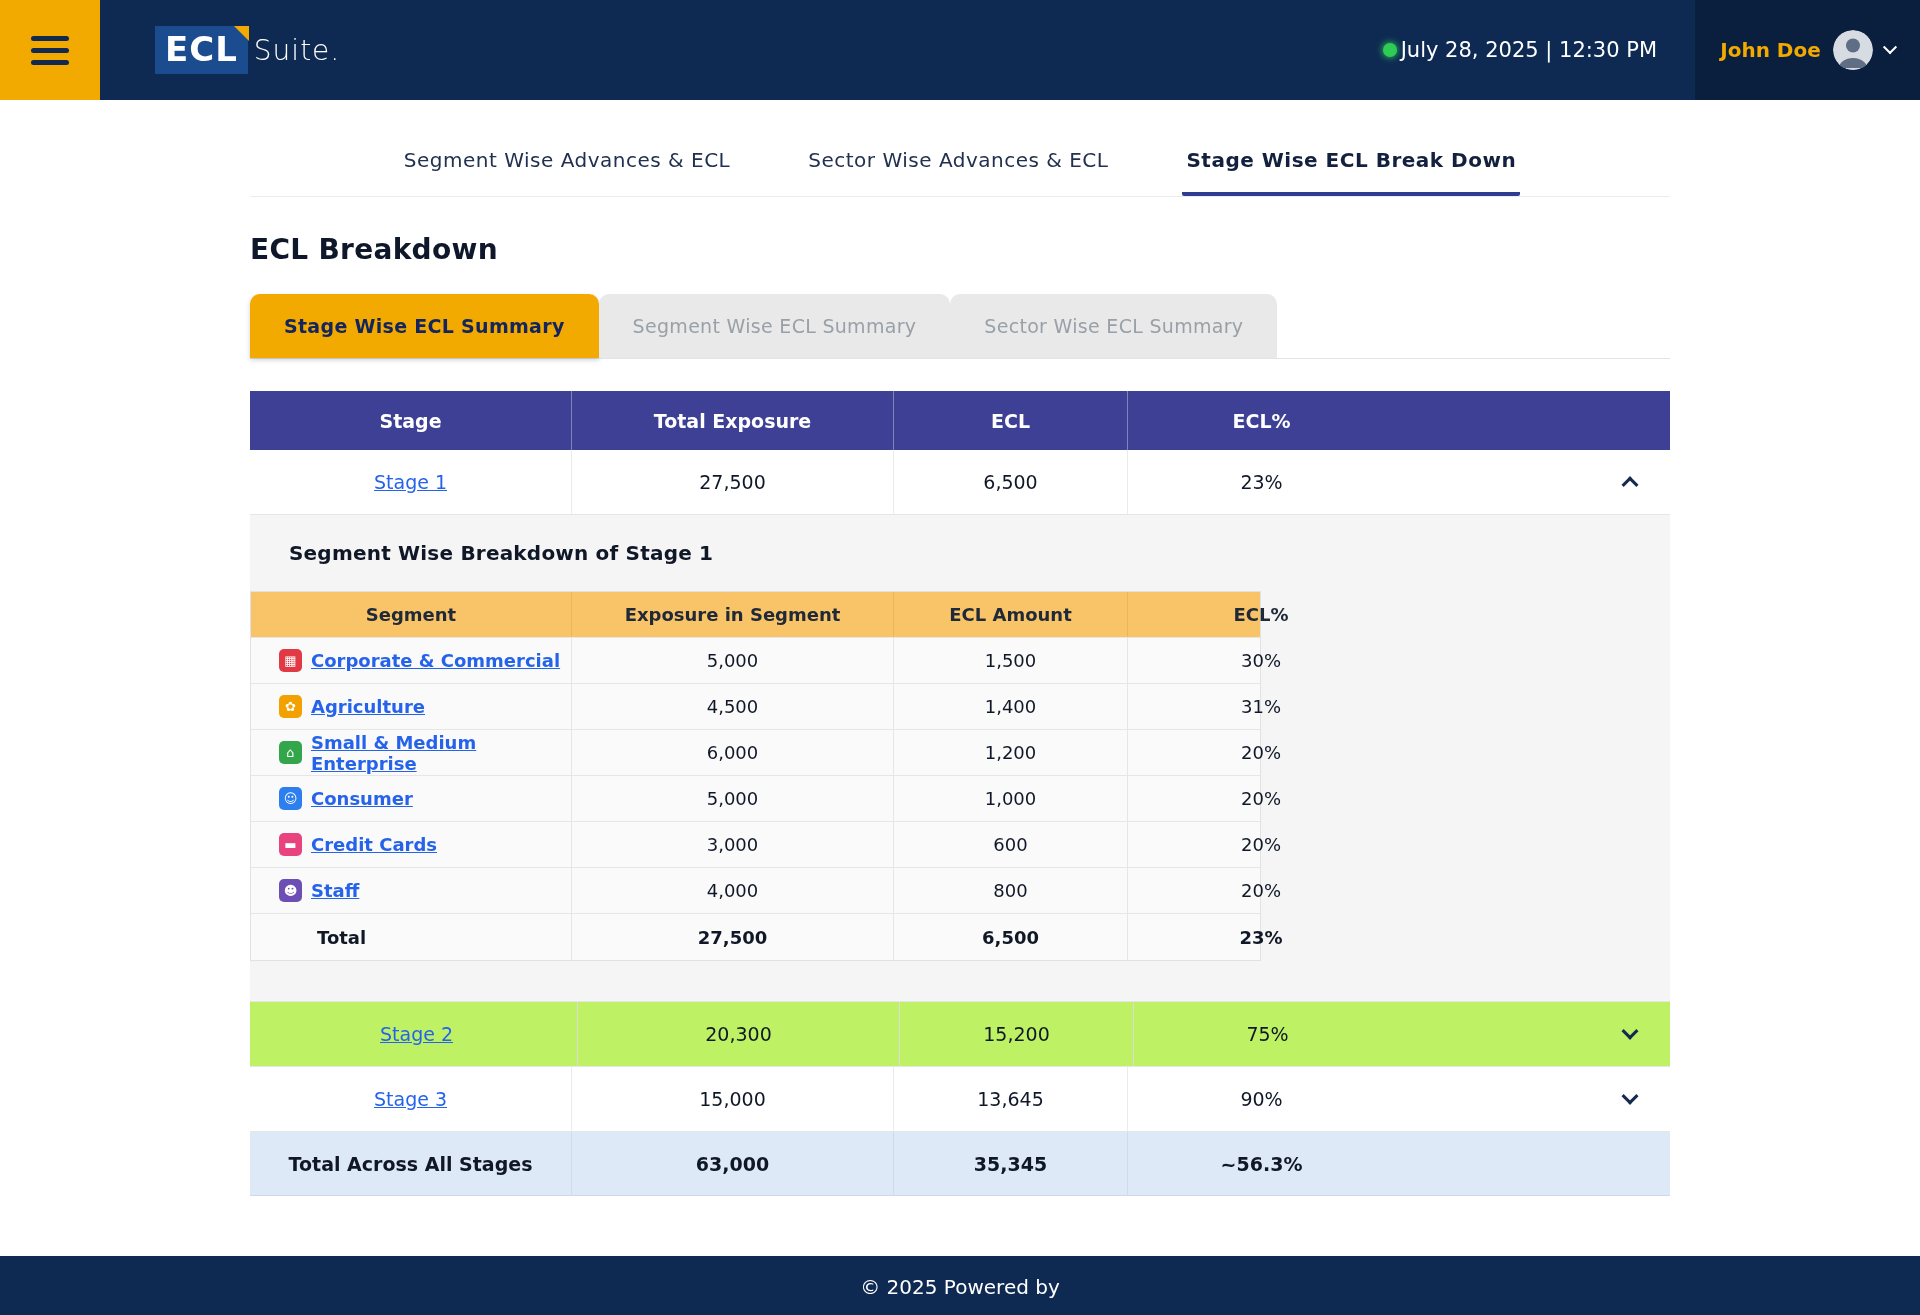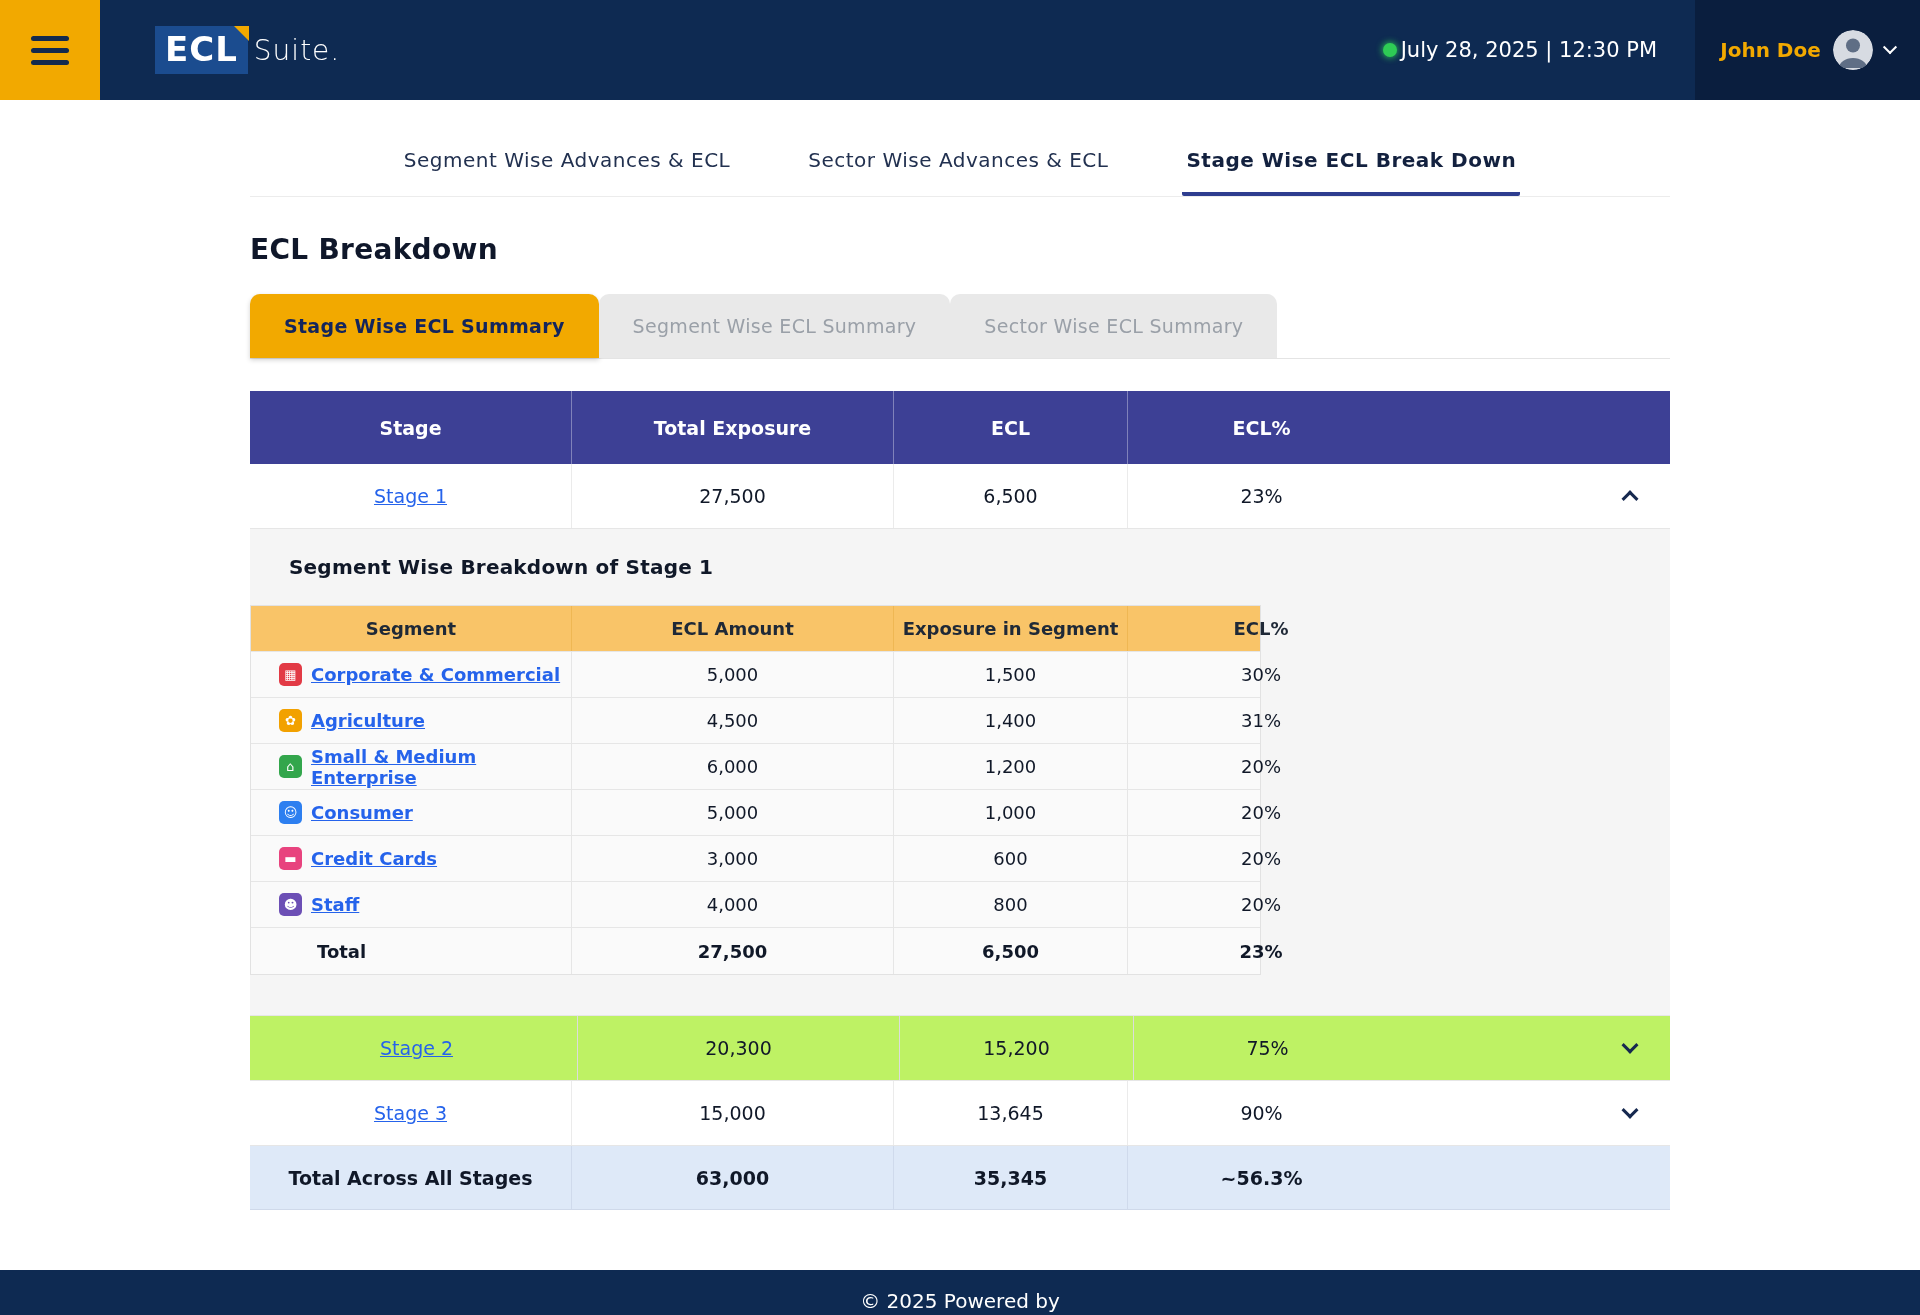--- a/index.html
+++ b/index.html
@@ -52,21 +52,21 @@
   .sub-tabs { display:flex; gap:0; margin-top:28px; border-bottom:1px solid #e4e4e4; }
   .sub-tab { border:none; cursor:pointer; font-family:inherit; font-size:19px;
     height:64px; padding:0 34px; border-radius:10px 10px 0 0;
     background:#E9E9E9; color:#9AA0A8; letter-spacing:.3px; }
   .sub-tab.active { background:#F2A900; color:#13255C; font-weight:bold;
     box-shadow:0 2px 5px rgba(0,0,0,.18); }
 
   
   .stage-table { margin-top:32px; margin-bottom:60px; }
   .trow { display:grid; grid-template-columns:322px 322px 234px 267px 1fr; align-items:stretch; }
-  .thead { background:#3D4095; color:#ffffff; font-weight:bold; font-size:19px; height:73px; }
+  .thead { background:#3D4095; color:#ffffff; font-weight:bold; font-size:19px; height:59px; }
   .thead .cell { border-right:1px solid rgba(255,255,255,.35); }
   .thead .cell:nth-child(4), .thead .cell:nth-child(5) { border-right:none; }
   .cell { display:flex; align-items:center; justify-content:center; }
   .stage-row { height:65px; font-size:19px; background:#ffffff; border-bottom:1px solid #E6E6E6; }
   .stage-row .cell { border-right:1px solid #EBEBEB; }
   .stage-row .cell:nth-child(4), .stage-row .cell:nth-child(5) { border-right:none; }
   .stage-row.alt { background:#bef264;padding-left:6px; }
   .stage-row.alt .cell { border-right-color:#DCDCDC; }
   .total-row { height:64px; background:#DEE9F8; font-size:19px; font-weight:bold;
     border-bottom:1px solid #cfd9ea; }
@@ -176,22 +176,22 @@
               <span class="chev chev-up chev-navy"></span>
             </div>
         </div>
 
         <div class="expand-panel">
           <div class="panel-title">Segment Wise Breakdown of Stage 1</div>
 
           <div class="inner-table">
             <div class="irow ihead">
               <div class="cell">Segment</div>
+              <div class="cell">Exposure in Segment</div>
               <div class="cell">ECL Amount</div>
-              <div class="cell">Exposure in Segment</div>
               <div class="cell">ECL%</div>
             </div>
 
             <div class="irow irow-data">
               <div class="cell seg-cell">
                 <span class="seg-icon icon-0">▦</span>
                 <a class="slink">Corporate &amp; Commercial</a>
               </div>
               <div class="cell">5,000</div>
               <div class="cell">1,500</div>

